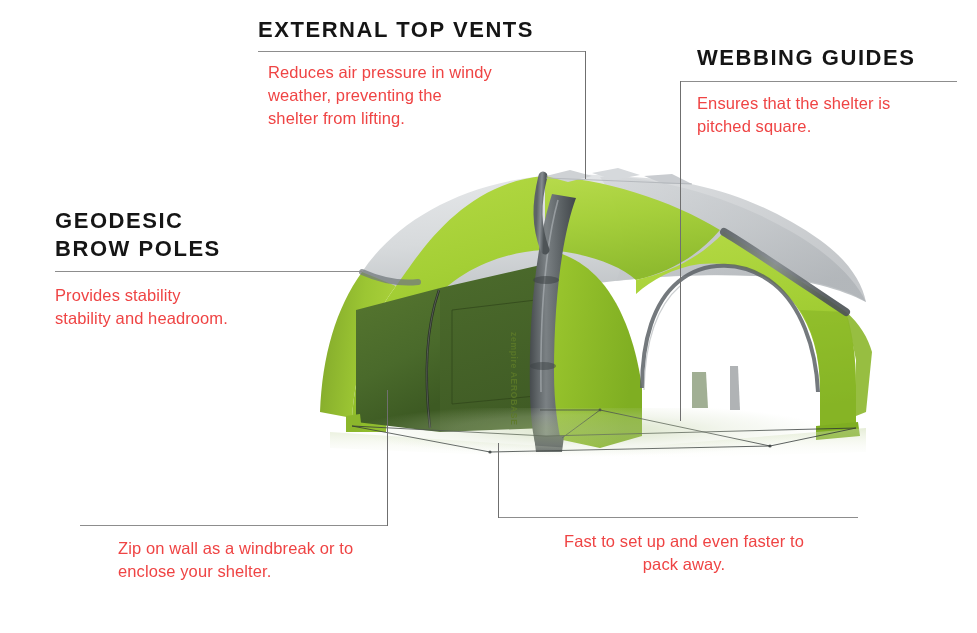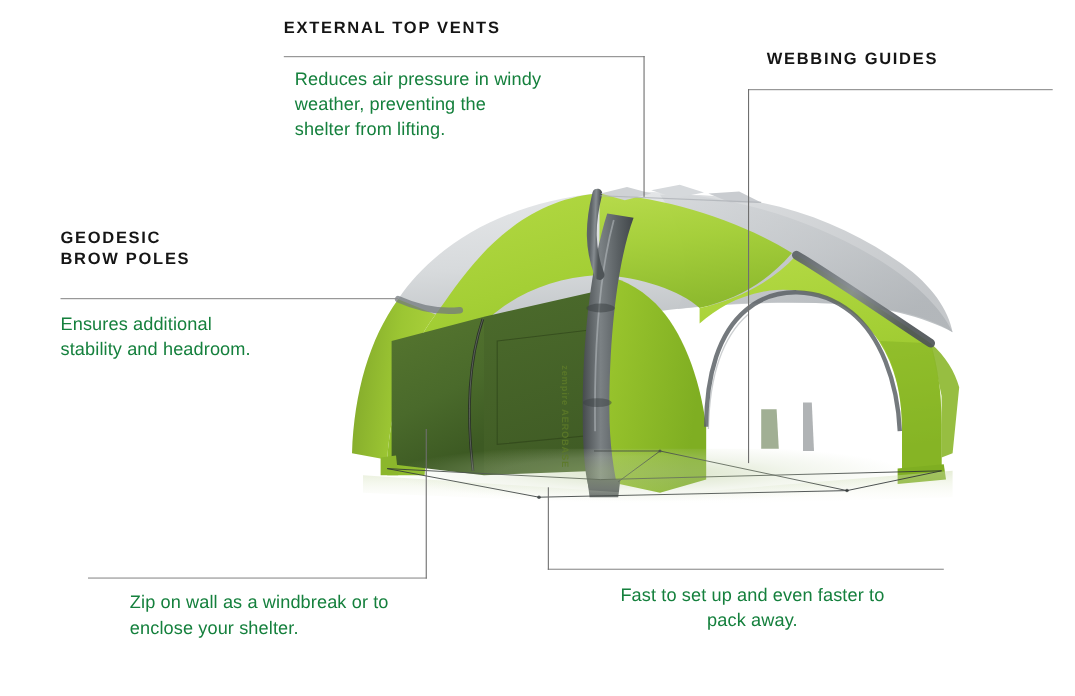--- a/index.html
+++ b/index.html
@@ -7,31 +7,31 @@
     width:977px;height:633px;background:#ffffff;
     font-family:"Liberation Sans","DejaVu Sans",sans-serif;
     overflow:hidden;position:relative;
   }
   #stage{position:absolute;left:0;top:0;width:977px;height:633px;}
 
   
   .callout{position:absolute;}
   .c-title{
     font-weight:bold;
-    font-size:15px;
+    font-size:22px;
     letter-spacing:1.55px;
     color:#151515;
     text-transform:uppercase;
     line-height:1.28;
     white-space:pre-line;
   }
   .c-body{
     font-size:16.5px;
     line-height:1.38;
-    color:#15803d;
+    color:#ef4444;
     white-space:pre-line;
     letter-spacing:.1px;
   }
   .rule{position:absolute;background:#8d8d8d;height:1px;}
   .vline{position:absolute;background:#6f6f6f;width:1px;}
 
   
   #tent{position:absolute;left:300px;top:160px;width:580px;height:300px;}
   #tent svg{display:block;}
   #shadow{
@@ -206,28 +206,32 @@
     <div class="c-body">Reduces air pressure in windy
 weather, preventing the
 shelter from lifting.</div>
   </div>
 
   <div class="callout" style="left:697px;top:44px;width:280px;">
     <div class="c-title">WEBBING GUIDES</div>
   </div>
   <div class="rule" style="left:680px;top:81px;width:277px;"></div>
   <div class="vline" style="left:680px;top:81px;height:340px;"></div>
+  <div class="callout" style="left:697px;top:92px;width:270px;">
+    <div class="c-body">Ensures that the shelter is
+pitched square.</div>
+  </div>
 
   <div class="callout" style="left:55px;top:207px;width:290px;">
     <div class="c-title">GEODESIC
 BROW POLES</div>
   </div>
   <div class="rule" style="left:55px;top:271px;width:307px;"></div>
   <div class="callout" style="left:55px;top:284px;width:290px;">
-    <div class="c-body">Ensures additional
+    <div class="c-body">Provides stability
 stability and headroom.</div>
   </div>
 
   <div class="rule" style="left:80px;top:525px;width:308px;"></div>
   <div class="vline" style="left:387px;top:390px;height:136px;"></div>
   <div class="callout" style="left:95px;top:537px;width:320px;margin-left:23px;">
     <div class="c-body">Zip on wall as a windbreak or to
 enclose your shelter.</div>
   </div>
 

